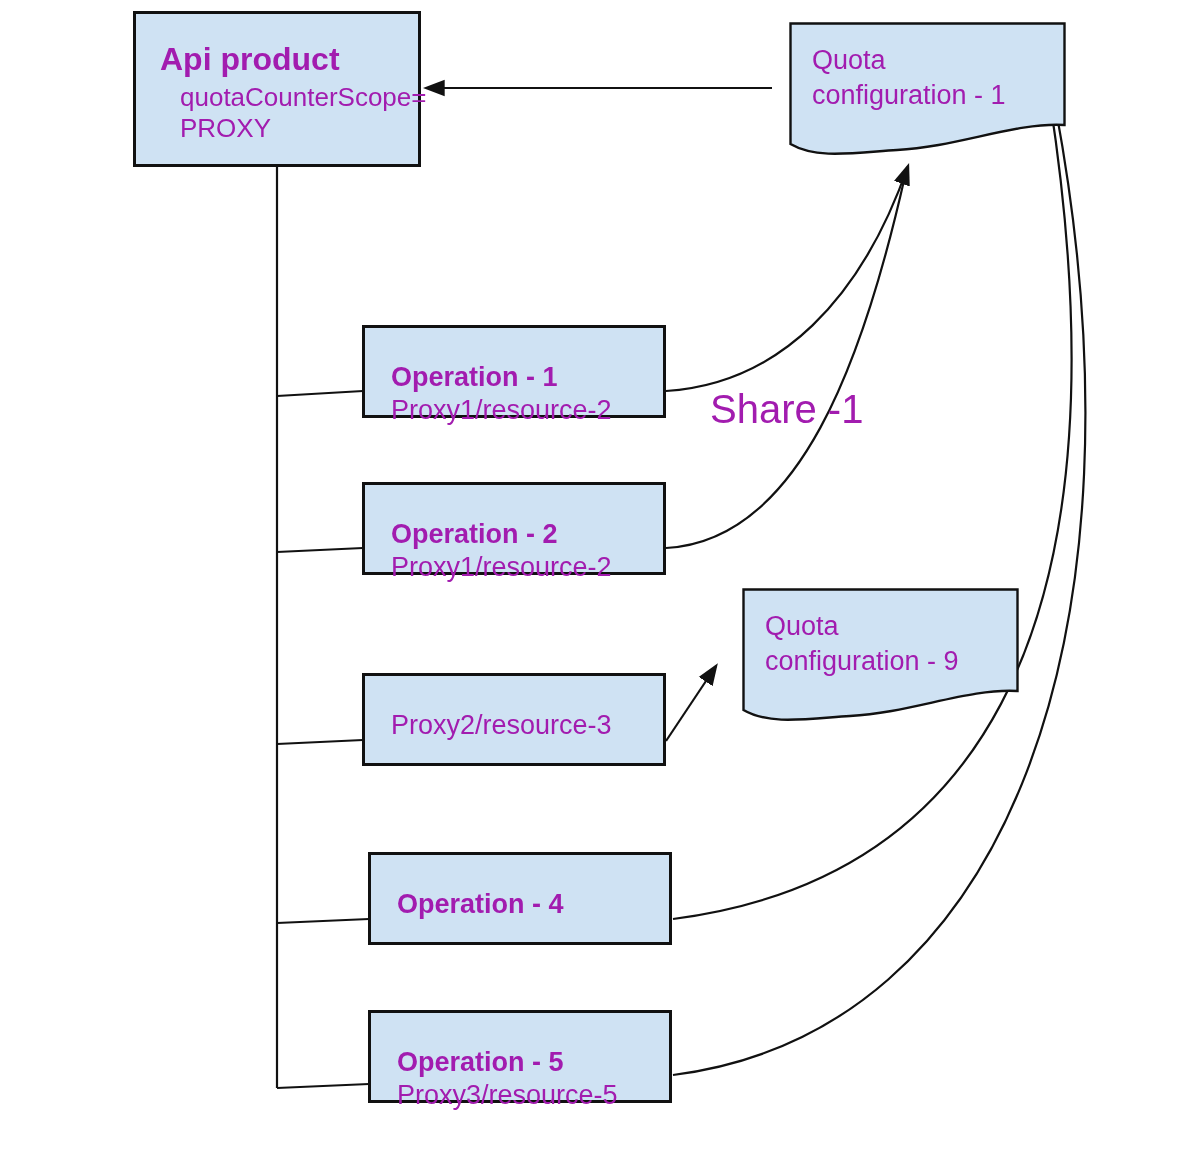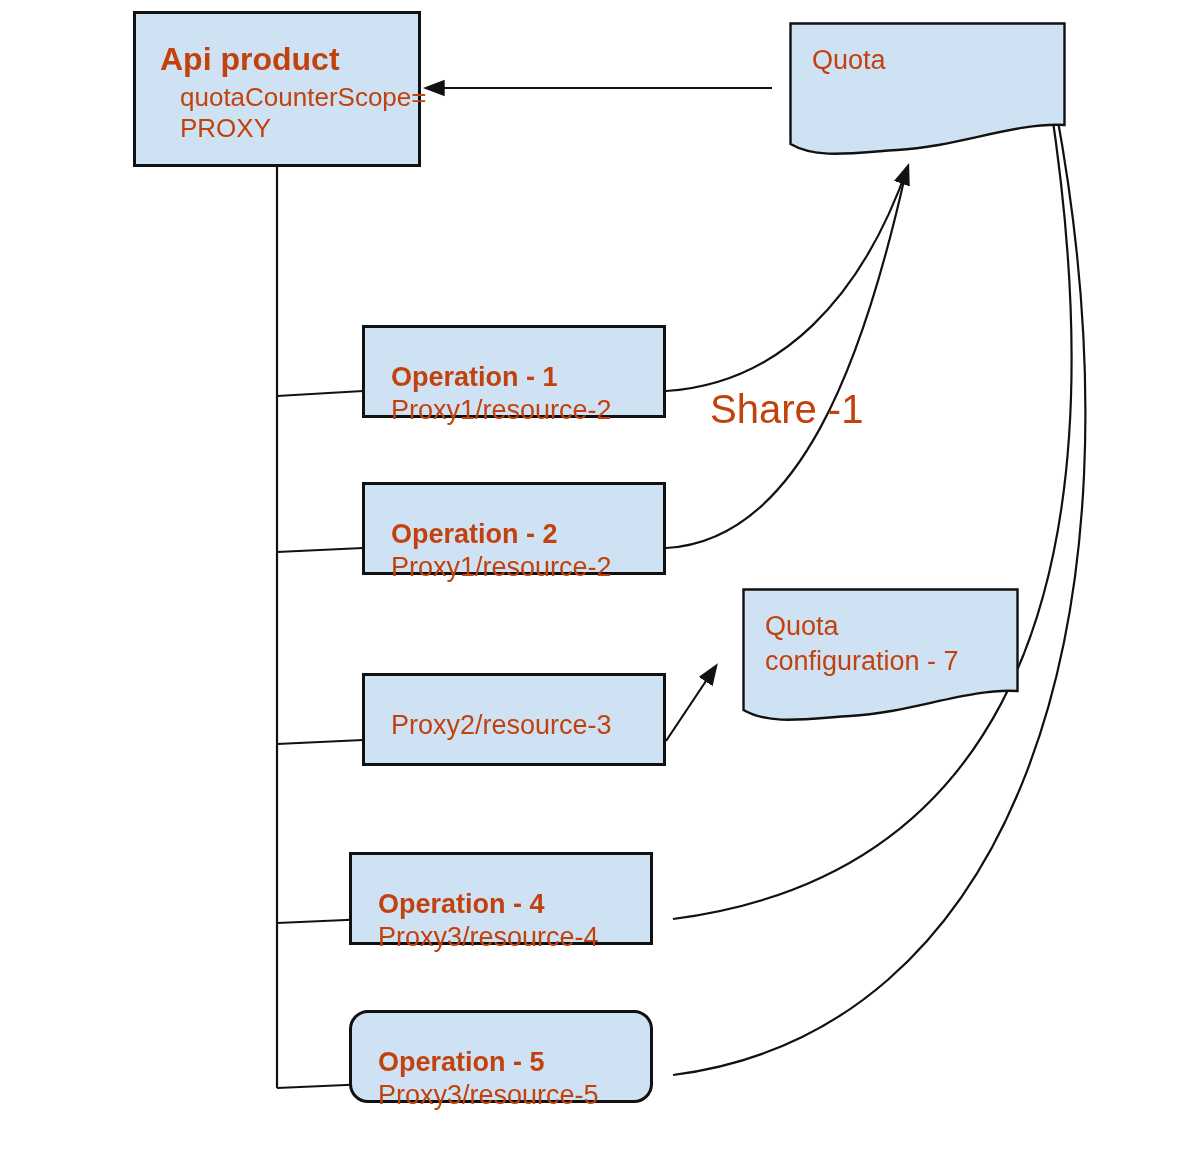--- a/index.html
+++ b/index.html
@@ -1,29 +1,29 @@
 <!DOCTYPE html>
 <html><head>
 <meta charset="utf-8">
 <style>
   html,body{margin:0;padding:0;background:#ffffff;}
   .canvas{
     position:relative;width:1180px;height:1152px;background:#ffffff;overflow:hidden;
-    font-family:"Liberation Sans", sans-serif;color:#c2410c;
+    font-family:"Liberation Sans", sans-serif;color:#a21caf;
   }
   .layer{position:absolute;left:0;top:0;}
   .connector{stroke:#111111;stroke-width:2.2;fill:none;}
   .node{position:absolute;box-sizing:border-box;background:#cfe2f3;border:3px solid #111111;}
   .api{left:133px;top:11px;width:288px;height:156px;padding:27px 10px 0 24px;}
   .api-title{font-size:32px;font-weight:bold;line-height:36px;margin-bottom:5px;}
   .api-line{font-size:26px;line-height:31px;margin-left:20px;}
   .op{width:304px;height:93px;padding:33px 8px 0 26px;}
   .op1,.op2,.op3{left:362px;}
-  .op4,.op5{left:349px;}
-  .op1{top:325px;} .op2{top:482px;} .op3{top:673px;} .op4{top:852px;} .op5{top:1010px;border-radius:19px;}
+  .op4,.op5{left:368px;}
+  .op1{top:325px;} .op2{top:482px;} .op3{top:673px;} .op4{top:852px;} .op5{top:1010px;}
   .op-title{font-size:27px;font-weight:bold;line-height:33px;}
   .op-sub{font-size:27px;line-height:33px;}
   .doc{position:absolute;width:277px;height:140px;margin-left:17px;}
   .doc-q1{left:772px;top:22px;}
   .doc-q2{left:725px;top:588px;}
   .doc svg{position:absolute;left:0;top:0;display:block;}
   .doc-shape{stroke:#111111;stroke-width:2.4;}
   .doc-text{position:absolute;left:23px;top:21px;font-size:27px;line-height:35px;}
   .edge-label{position:absolute;font-size:40px;line-height:42px;white-space:nowrap;}
   .share1{left:710px;top:388px;}
@@ -59,50 +59,50 @@
     <div class="api-line">quotaCounterScope=</div>
     <div class="api-line">PROXY</div>
   </div>
 
   <div class="doc doc-q1">
     <svg width="277" height="140" viewBox="0 0 277 140">
       <path class="doc-shape" d="M1.5 1.5 L275.5 1.5 L275.5 103 C 227 100 168 125 108 128 C 63 131 27 137 1.5 122 Z" fill="#cfe2f3"></path>
     </svg>
     <div class="doc-text">
       <div>Quota</div>
+      <div>configuration - 1</div>
     </div>
   </div>
 
   <div class="doc doc-q2">
     <svg width="277" height="140" viewBox="0 0 277 140">
       <path class="doc-shape" d="M1.5 1.5 L275.5 1.5 L275.5 103 C 227 100 168 125 108 128 C 63 131 27 137 1.5 122 Z" fill="#cfe2f3"></path>
     </svg>
     <div class="doc-text">
       <div>Quota</div>
-      <div>configuration - 7</div>
+      <div>configuration - 9</div>
     </div>
   </div>
 
   <div class="node op op1">
     <div class="op-title">Operation - 1</div>
     <div class="op-sub">Proxy1/resource-2</div>
   </div>
 
   <div class="node op op2">
     <div class="op-title">Operation - 2</div>
     <div class="op-sub">Proxy1/resource-2</div>
   </div>
 
   <div class="node op op3">
     <div class="op-sub">Proxy2/resource-3</div>
   </div>
 
   <div class="node op op4">
     <div class="op-title">Operation - 4</div>
-    <div class="op-sub">Proxy3/resource-4</div>
   </div>
 
   <div class="node op op5">
     <div class="op-title">Operation - 5</div>
     <div class="op-sub">Proxy3/resource-5</div>
   </div>
 
   <div class="edge-label share1">Share -1</div>
 
 </div>

